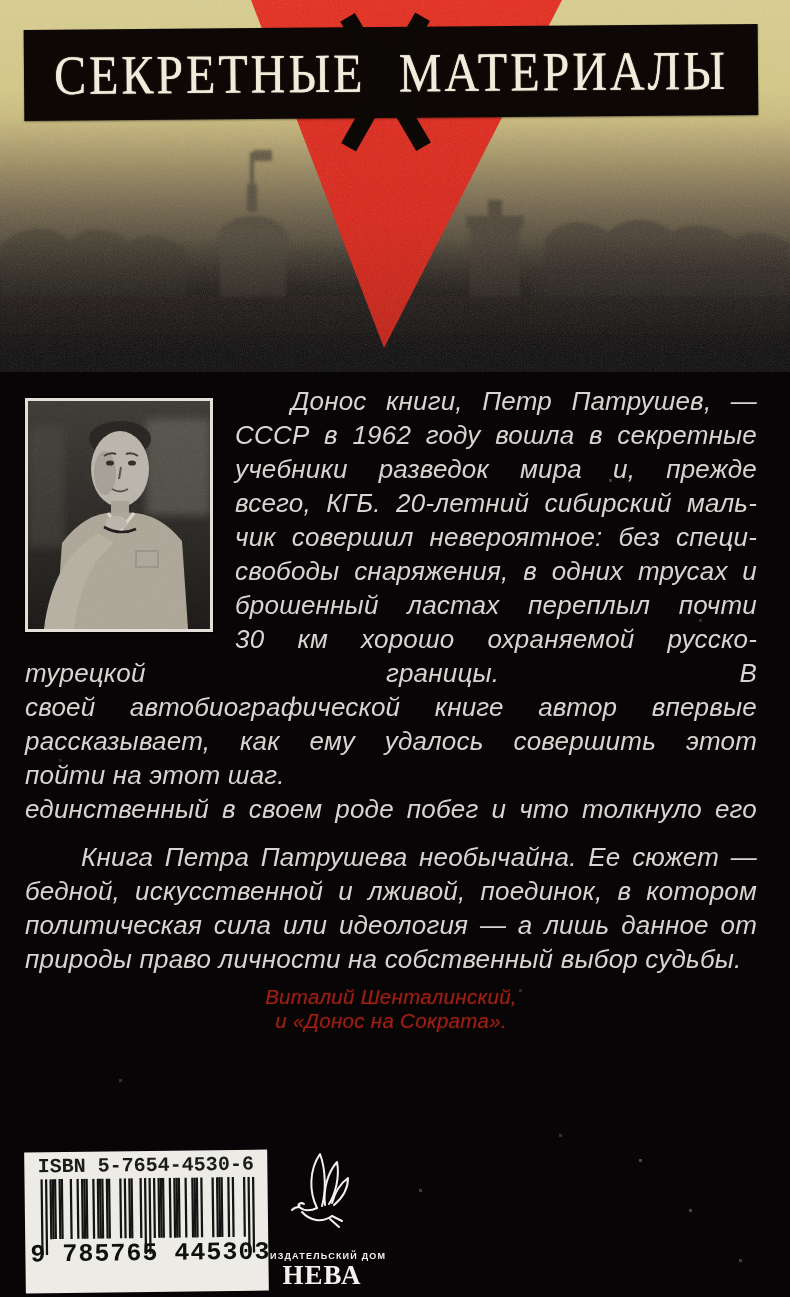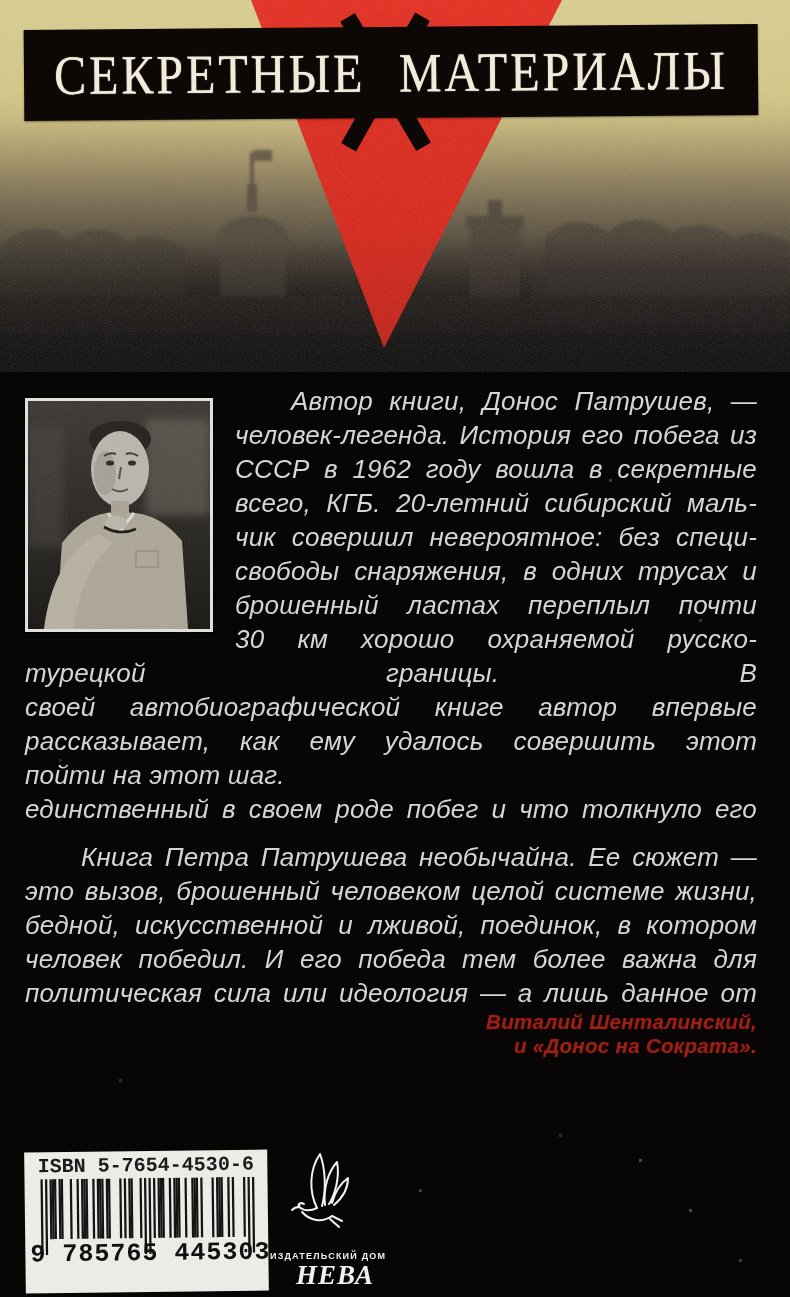--- a/index.html
+++ b/index.html
@@ -35,38 +35,38 @@
   
   .content{position:absolute;left:25px;top:384px;width:732px;color:#d7d5d2;font-style:italic;}
   .photo-frame{float:left;width:182px;height:228px;margin:14px 22px 24px 0;
     border:3px solid #e3e0da;background:#1d1b19;box-shadow:0 0 0 1px #000;}
   .photo-frame svg{display:block;}
   .para .line{font-size:26px;line-height:34px;text-align:justify;text-align-last:justify;
     letter-spacing:.2px;}
   .para .line.first{text-indent:56px;}
   .para .line.last{text-align-last:left;}
   .para2{margin-top:14px;}
-  .attribution{text-align:right;color:#9c2015;font-weight:bold;
+  .attribution{margin-top:9px;text-align:center;color:#9c2015;font-weight:normal;
     font-size:20.5px;line-height:23.5px;letter-spacing:.3px;
     text-shadow:0 0 2px rgba(120,20,10,.6);}
 
   
   .isbn-box{position:absolute;left:25px;top:1151px;width:243px;height:141px;background:#edebe6;
     transform:rotate(-.7deg);padding:3px 5px;box-sizing:border-box;}
   .isbn-label{font-family:"Liberation Mono",monospace;font-size:20px;font-weight:bold;
     color:#1b1b1b;text-align:center;letter-spacing:0;}
   .barcode{display:block;margin:1px auto 0;}
   .ean-digits{font-family:"Liberation Mono",monospace;font-size:25px;font-weight:bold;color:#101010;
     margin-top:-15px;text-align:center;letter-spacing:1px;white-space:pre;}
 
   .publisher{position:absolute;left:270px;top:1150px;width:104px;text-align:center;color:#f2f1ee;}
   .publisher svg{display:block;margin:0 auto;}
   .pub-type{font-size:9px;font-weight:bold;letter-spacing:1.2px;margin-top:11px;white-space:nowrap;}
-  .pub-name{font-family:"Liberation Serif",serif;font-style:italic;font-weight:bold;
-    font-size:27px;letter-spacing:1px;line-height:28px;text-align:right;}
+  .pub-name{font-family:"Liberation Serif",serif;font-weight:bold;
+    font-size:27px;letter-spacing:1px;line-height:28px;}
 
   .specks{position:absolute;left:0;top:0;width:1px;height:1px;background:transparent;
     box-shadow:610px 480px 0 1px rgba(230,225,215,.25),700px 620px 0 1px rgba(230,225,215,.2),
     120px 1080px 0 1px rgba(230,225,215,.2),420px 1190px 0 1px rgba(230,225,215,.25),
     640px 1160px 0 1px rgba(230,225,215,.3),740px 1260px 0 1px rgba(230,225,215,.25),
     520px 990px 0 1px rgba(230,225,215,.18),60px 760px 0 1px rgba(230,225,215,.15),
     690px 1210px 0 1px rgba(230,225,215,.3),560px 1135px 0 1px rgba(230,225,215,.2);}
 </style>
 </head>
 <body>
@@ -159,39 +159,38 @@
         <path d="M80,112 L92,130 L106,112" stroke="#d9d4c8" stroke-width="3" fill="none"></path>
         <path d="M16,228 C22,182 38,152 70,132 L86,142 C62,162 50,192 46,228 Z" fill="#b3ad9f"></path>
         <ellipse cx="88" cy="122" rx="11" ry="7" fill="#b7b2a8"></ellipse>
         <path d="M76,126 q16,9 32,2" stroke="#1c1a18" stroke-width="2.6" fill="none"></path>
         <rect x="108" y="150" width="22" height="16" fill="none" stroke="#8f897c" stroke-width="2" opacity="0.7"></rect>
         <rect width="182" height="228" filter="url(#grain2)" style="mix-blend-mode:soft-light" opacity="0.9"></rect>
       </svg>
     </div>
 
     <div class="para para1">
-        <div class="line first">Автор книги, Донос Патрушев, —</div>
-        <div class="line">человек-легенда. История его побега из</div>
+        <div class="line first">Донос книги, Петр Патрушев, —</div>
         <div class="line">СССР в 1962 году вошла в секретные</div>
+        <div class="line">учебники разведок мира и, прежде</div>
         <div class="line">всего, КГБ. 20-летний сибирский маль-</div>
         <div class="line">чик совершил невероятное: без специ-</div>
         <div class="line">свободы снаряжения, в одних трусах и</div>
         <div class="line">брошенный ластах переплыл почти</div>
         <div class="line">30 км хорошо охраняемой русско-турецкой границы. В</div>
         <div class="line">своей автобиографической книге автор впервые</div>
         <div class="line">рассказывает, как ему удалось совершить этот</div>
         <div class="line last">пойти на этот шаг.</div>
         <div class="line">единственный в своем роде побег и что толкнуло его</div>
       </div>
     <div class="para para2">
         <div class="line first">Книга Петра Патрушева необычайна. Ее сюжет —</div>
-        <div class="line">это вызов, брошенный человеком целой системе жизни,</div>
         <div class="line">бедной, искусственной и лживой, поединок, в котором</div>
-        <div class="line">человек победил. И его победа тем более важна для</div>
         <div class="line">политическая сила или идеология — а лишь данное от</div>
+        <div class="line last">природы право личности на собственный выбор судьбы.</div>
       </div>
 
     <div class="attribution">
         <div class="first">Виталий Шенталинский,</div>
         <div class="last">и «Донос на Сократа».</div>
       </div>
   </div>
 
   <div class="isbn-box">
     <div class="isbn-label">ISBN 5-7654-4530-6</div>

